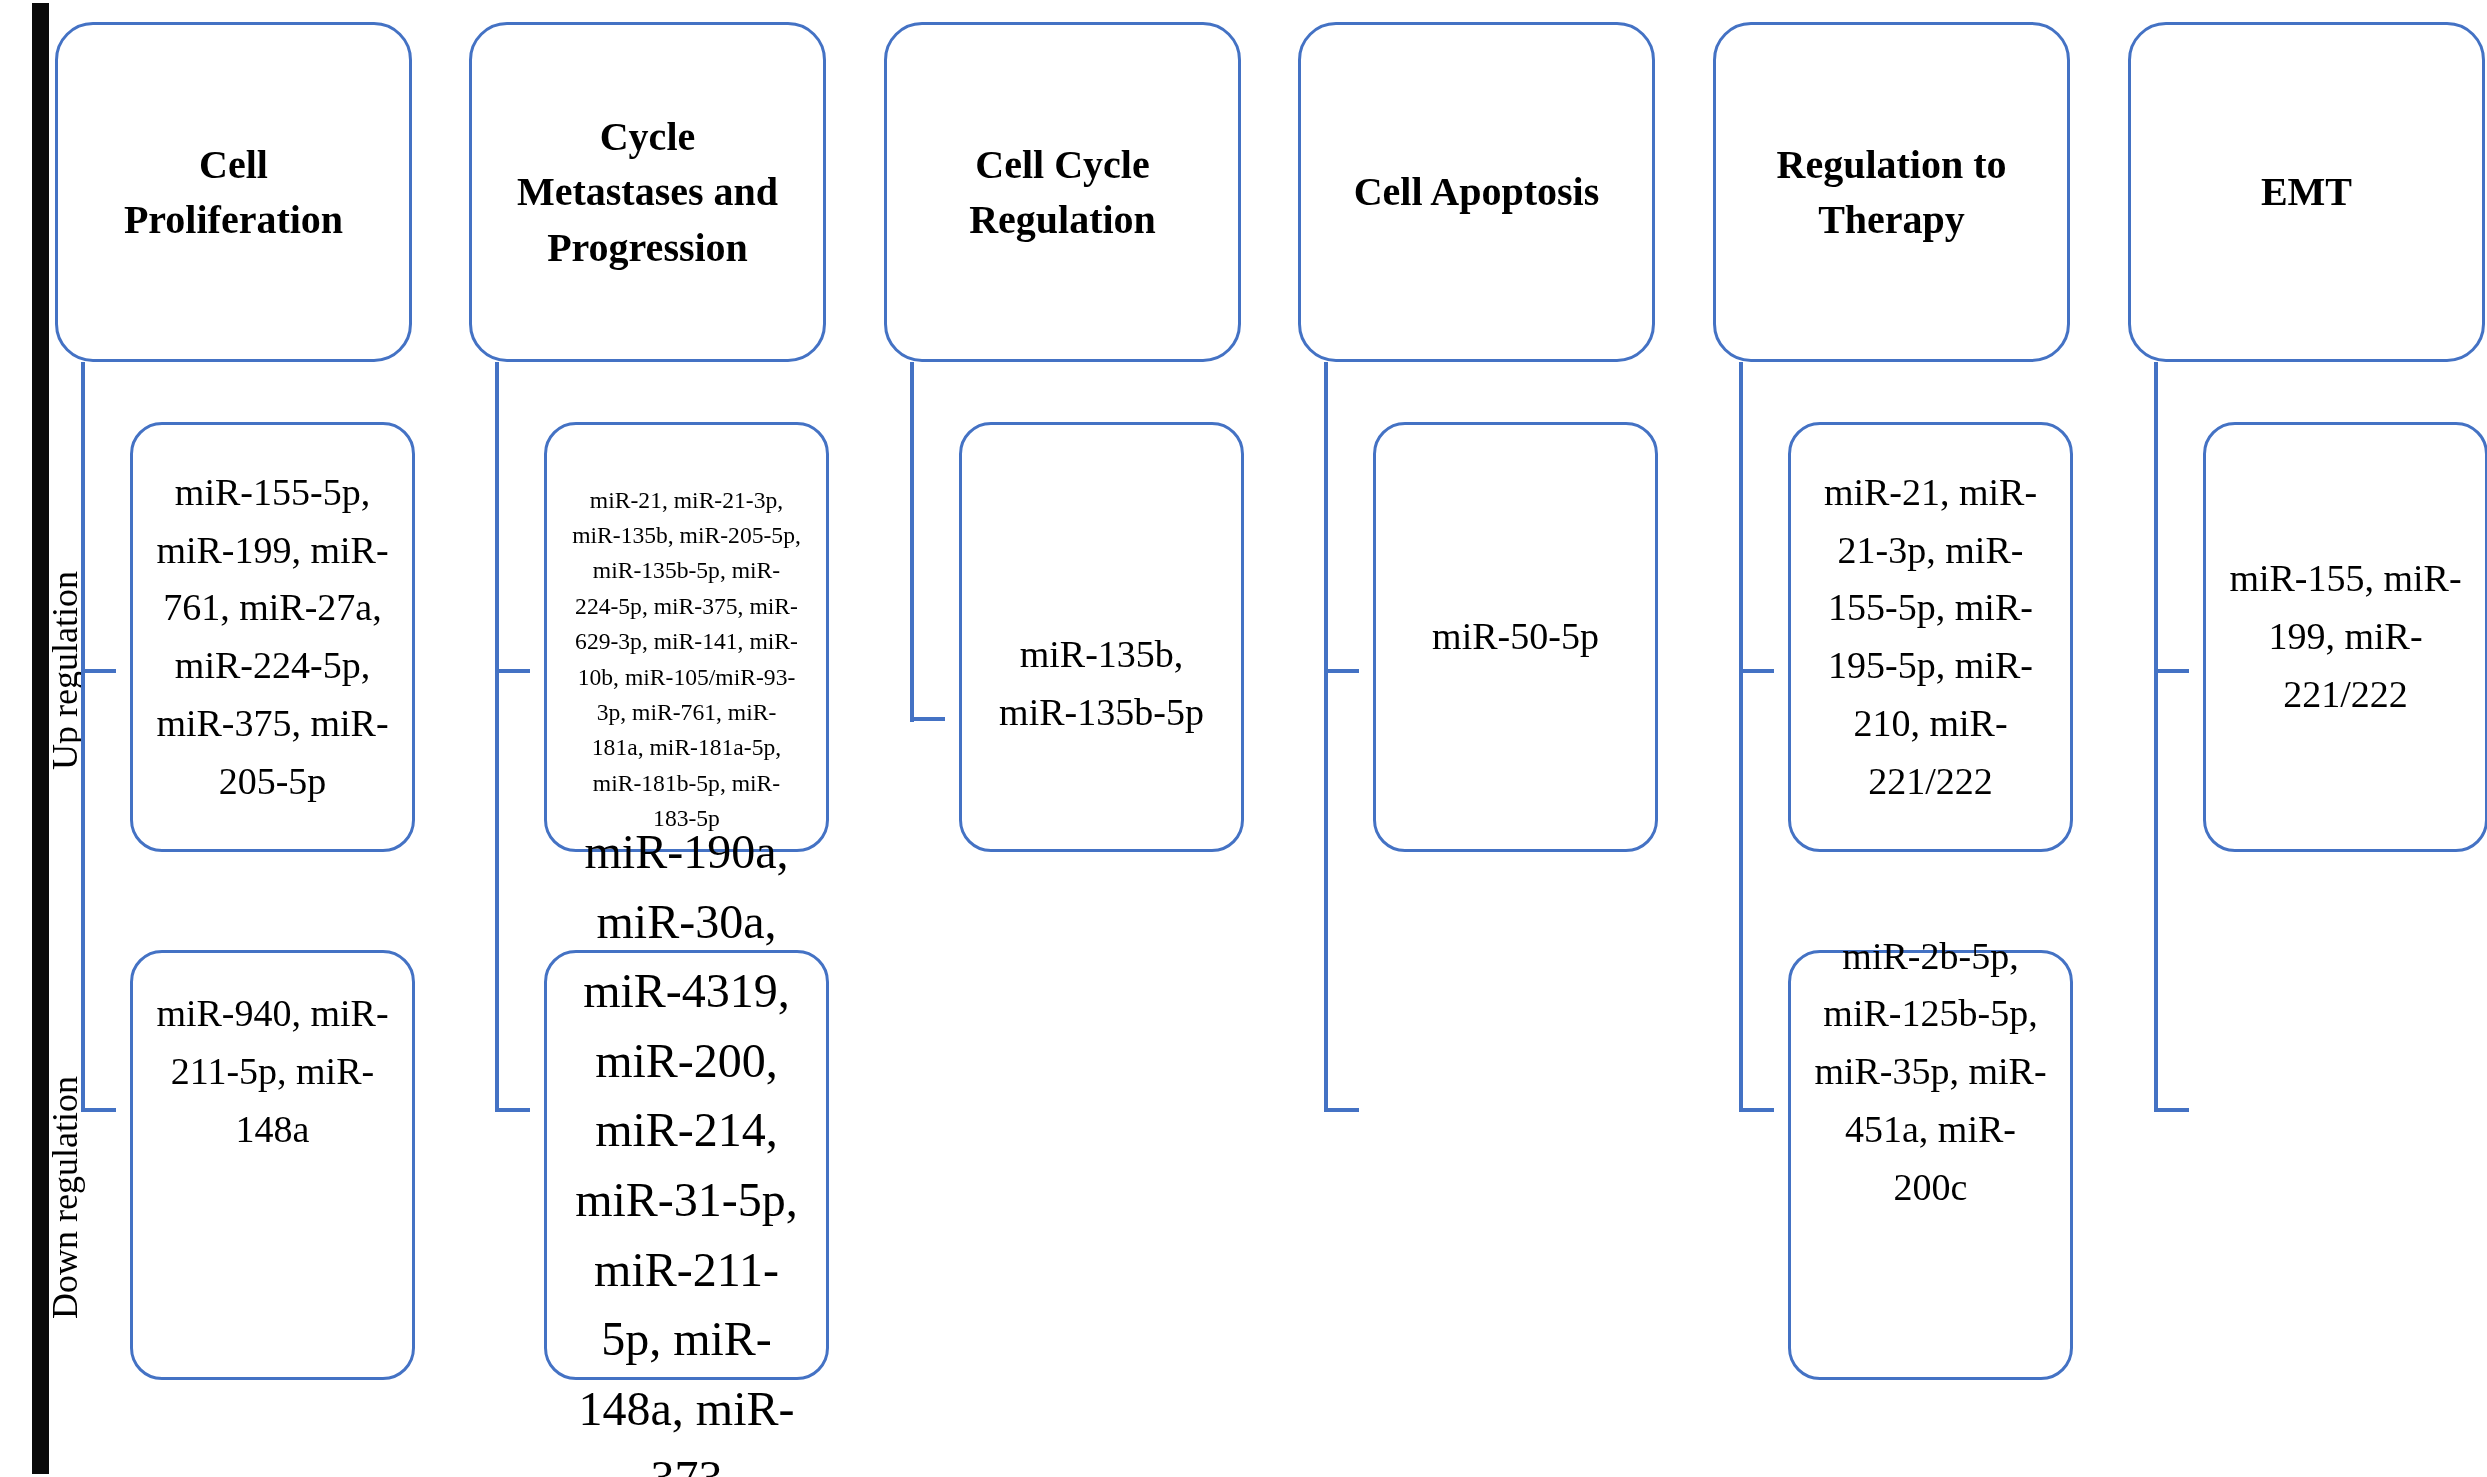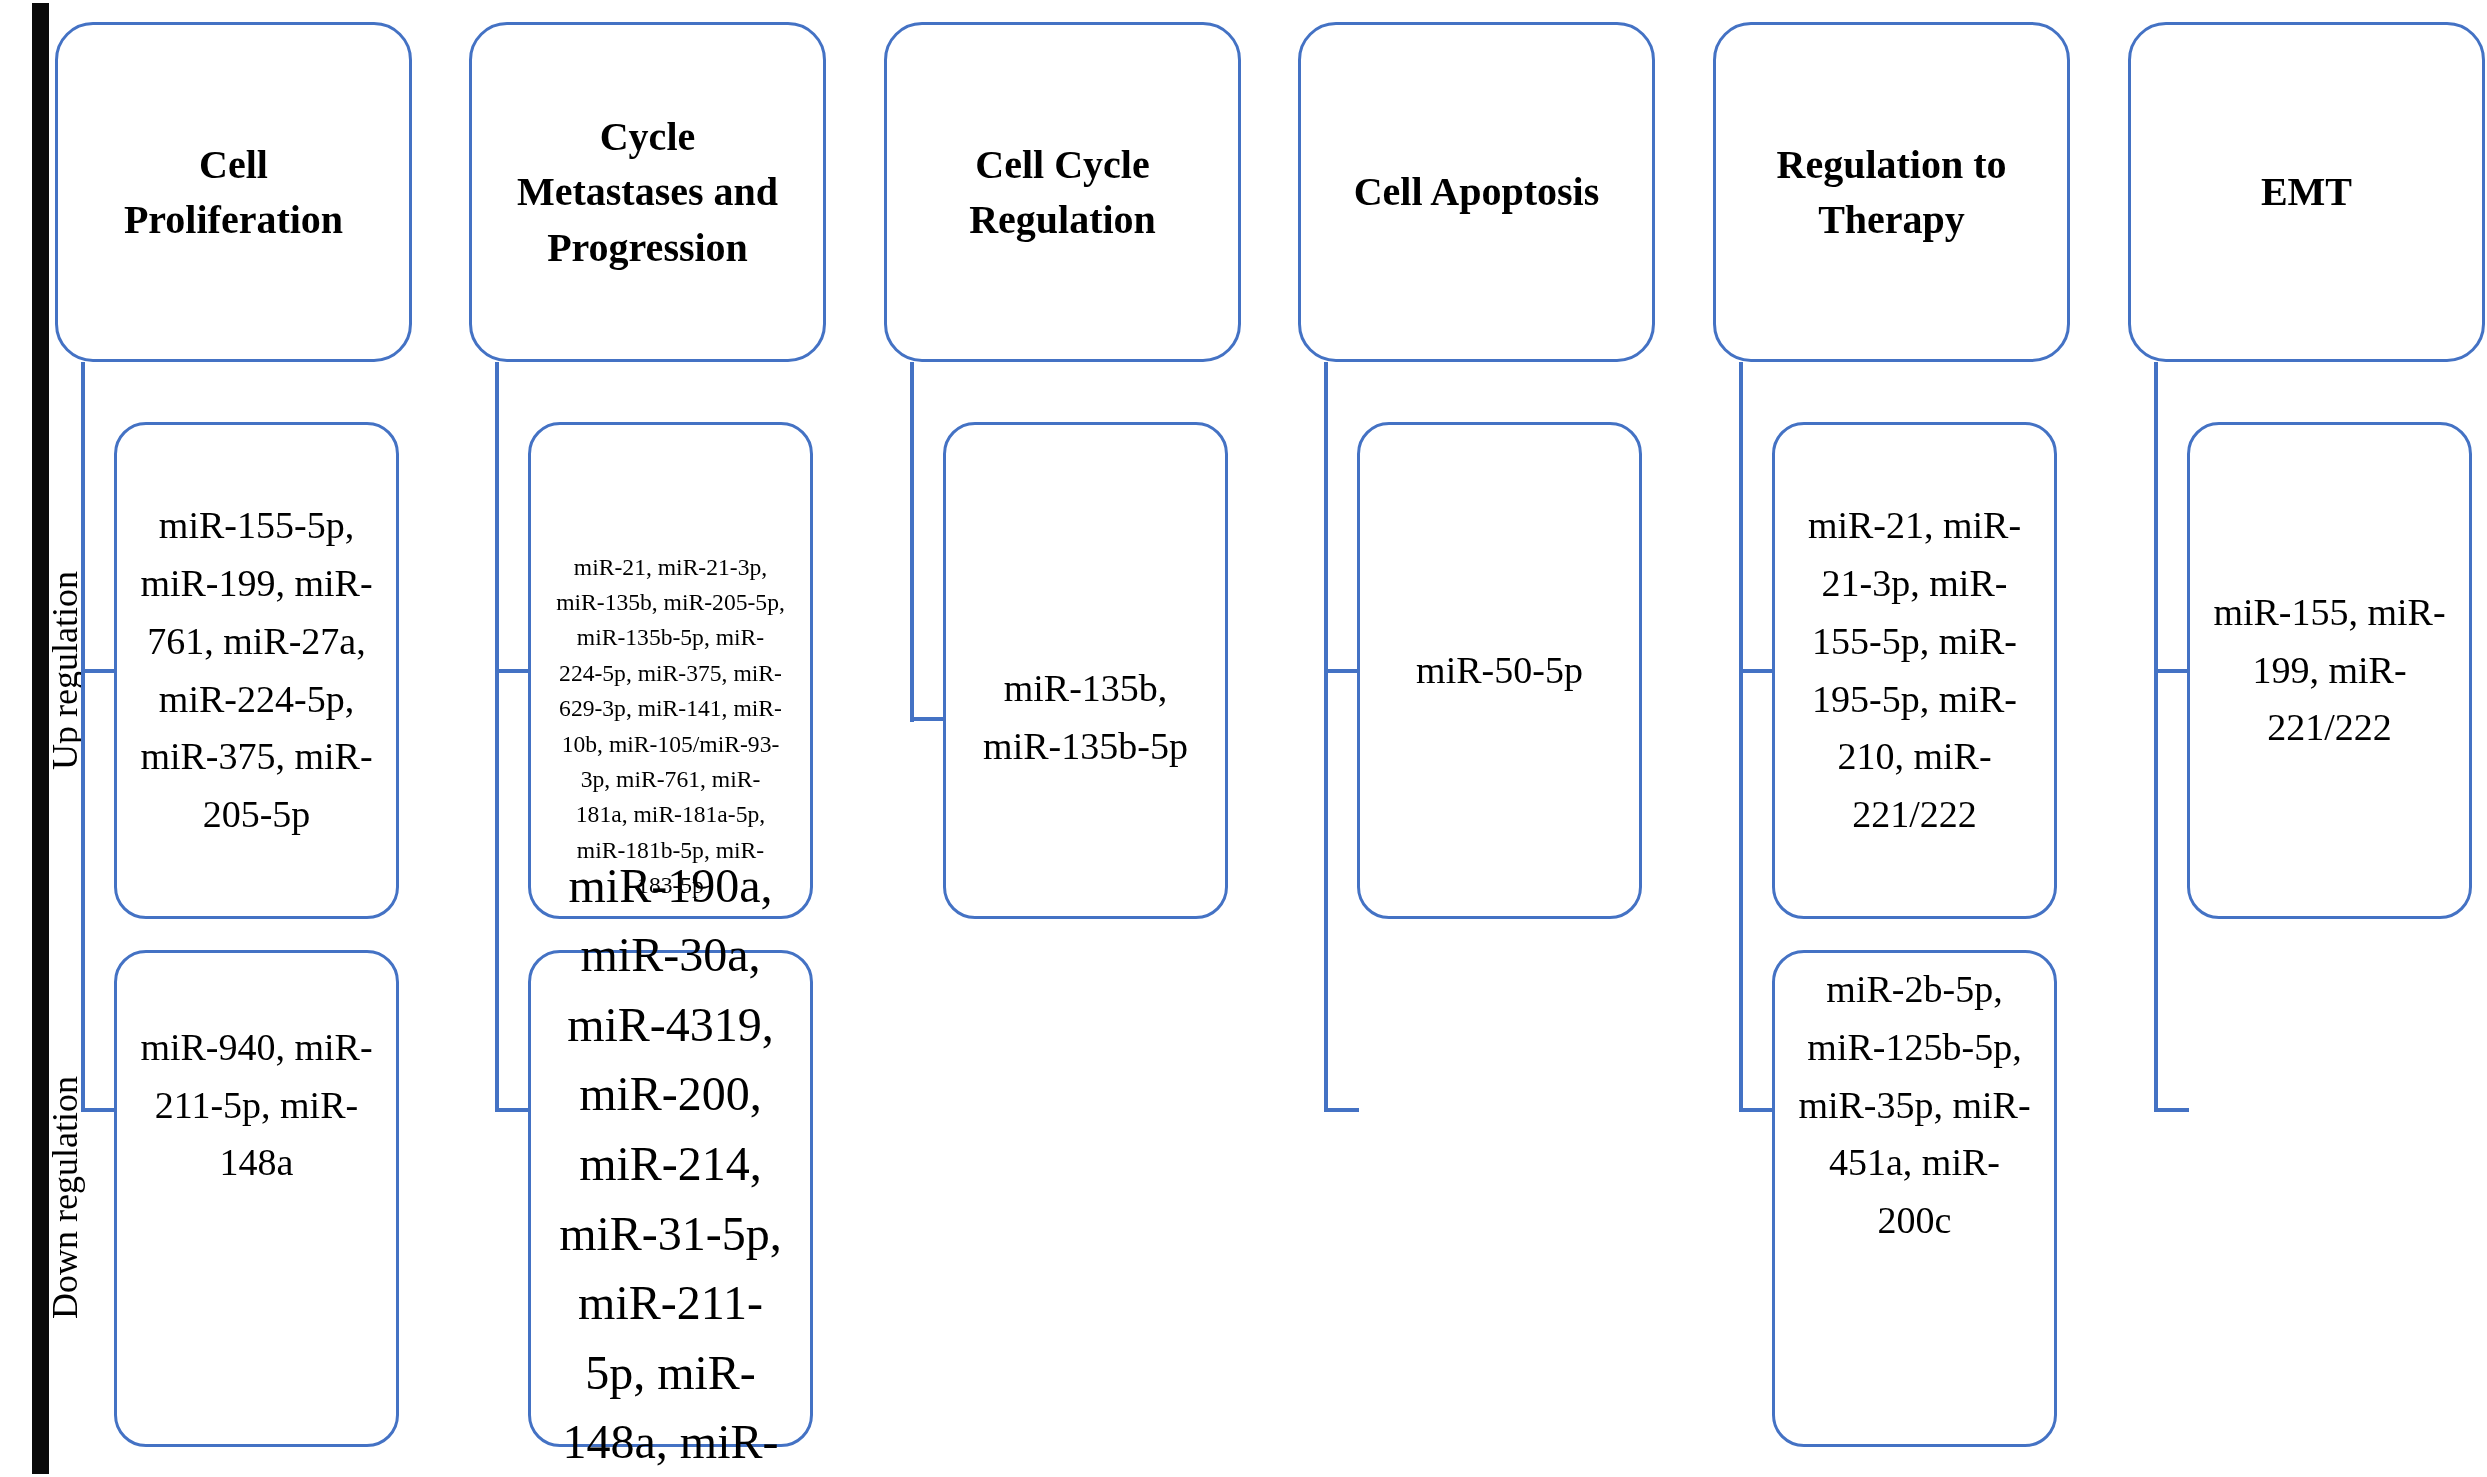--- a/index.html
+++ b/index.html
@@ -71,23 +71,23 @@
     top: 22px;
     width: 357px;
     height: 340px;
     border-radius: 38px;
     font-weight: bold;
     font-size: 40px;
     line-height: 1.38;
     padding: 12.4px 42px;
   }
   .box.mir-box {
-    left: 59px;
+    left: 75px;
     width: 285px;
-    height: 497px;
+    height: 430px;
     border-radius: 32px;
     font-size: 38px;
     line-height: 1.52;
     padding: 12.4px 17.4px;
   }
   .box.up-box   { top: 422px; }
   .box.down-box { top: 950px; }
 
   
   .box.dense {

